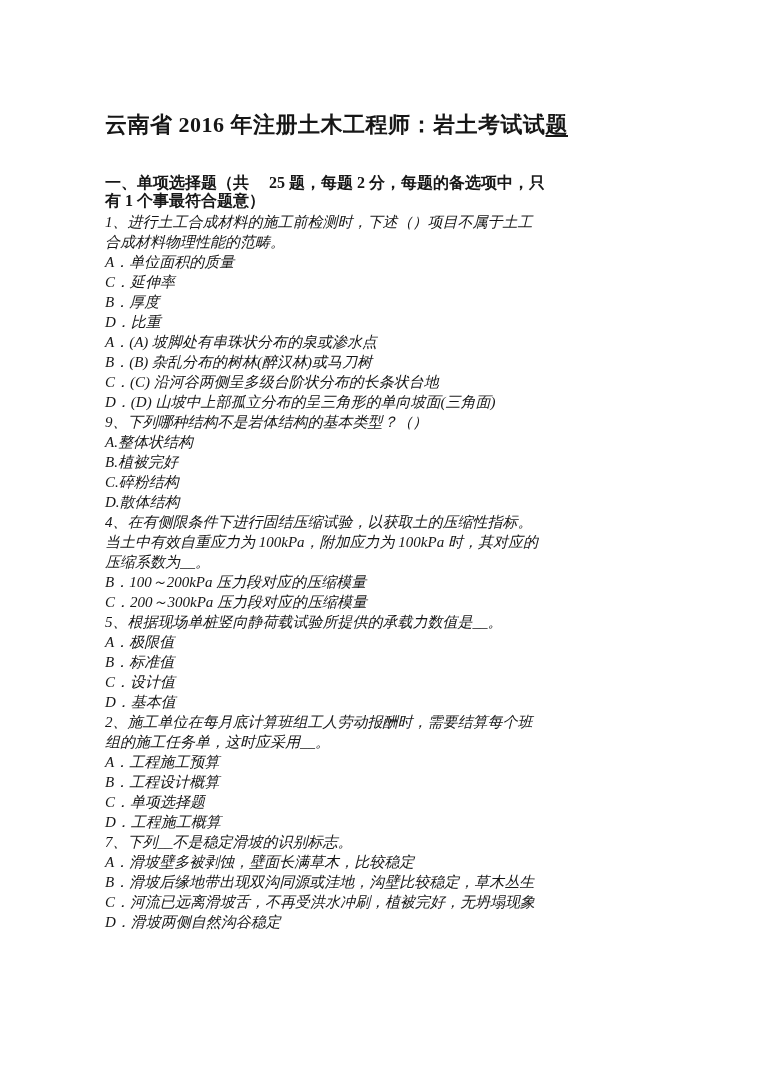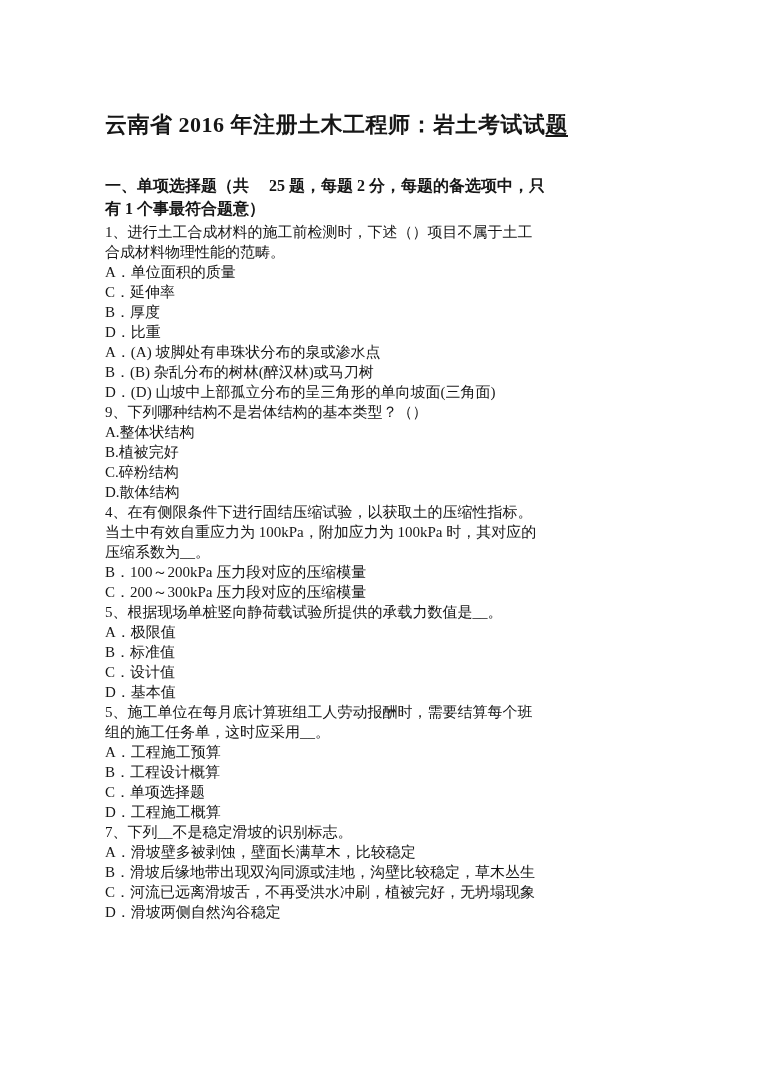--- a/index.html
+++ b/index.html
@@ -28,28 +28,29 @@
     letter-spacing: 0.5px;
     white-space: nowrap;
   }
   .title-underline {
     text-decoration: underline;
     text-underline-offset: 3px;
   }
   .section-header {
     font-size: 16px;
     font-weight: bold;
-    line-height: 23px;
+    line-height: 18px;
     margin: 0 0 2px 0;
   }
   .q p {
     margin: 0;
     font-size: 15px;
     line-height: 20px;
     word-break: break-all;
+    font-style: italic;
   }
 </style>
 </head>
 <body>
 
 <div class="content">
 
   <h1 class="doc-title"><span>云南省 2016 年注册土木工程师：岩土考试试</span><span class="title-underline">题</span></h1>
 
   <p class="section-header">一、单项选择题（共　 25 题，每题 2 分，每题的备选项中，只有 1 个事最符合题意）</p>
@@ -58,20 +59,21 @@
     <p>1、进行土工合成材料的施工前检测时，下述（）项目不属于土工合成材料物理性能的范畴。</p>
     <p>A．单位面积的质量</p>
     <p>C．延伸率</p>
     <p>B．厚度</p>
     <p>D．比重</p>
   </section>
 
   <section class="q">
     <p>A．(A) 坡脚处有串珠状分布的泉或渗水点</p>
     <p>B．(B) 杂乱分布的树林(醉汉林)或马刀树</p>
+    <p>C．(C) 沿河谷两侧呈多级台阶状分布的长条状台地</p>
     <p>D．(D) 山坡中上部孤立分布的呈三角形的单向坡面(三角面)</p>
   </section>
 
   <section class="q">
     <p>9、下列哪种结构不是岩体结构的基本类型？（）</p>
     <p>A.整体状结构</p>
     <p>B.植被完好</p>
     <p>C.碎粉结构</p>
     <p>D.散体结构</p>
   </section>
@@ -84,21 +86,21 @@
 
   <section class="q">
     <p>5、根据现场单桩竖向静荷载试验所提供的承载力数值是__。</p>
     <p>A．极限值</p>
     <p>B．标准值</p>
     <p>C．设计值</p>
     <p>D．基本值</p>
   </section>
 
   <section class="q">
-    <p>5、施工单位在每月底计算班组工人劳动报酬时，需要结算每个班组的施工任务单，这时应采用__。</p>
+    <p>2、施工单位在每月底计算班组工人劳动报酬时，需要结算每个班组的施工任务单，这时应采用__。</p>
     <p>A．工程施工预算</p>
     <p>B．工程设计概算</p>
     <p>C．单项选择题</p>
     <p>D．工程施工概算</p>
   </section>
 
   <section class="q">
     <p>7、下列__不是稳定滑坡的识别标志。</p>
     <p>A．滑坡壁多被剥蚀，壁面长满草木，比较稳定</p>
     <p>B．滑坡后缘地带出现双沟同源或洼地，沟壁比较稳定，草木丛生</p>

